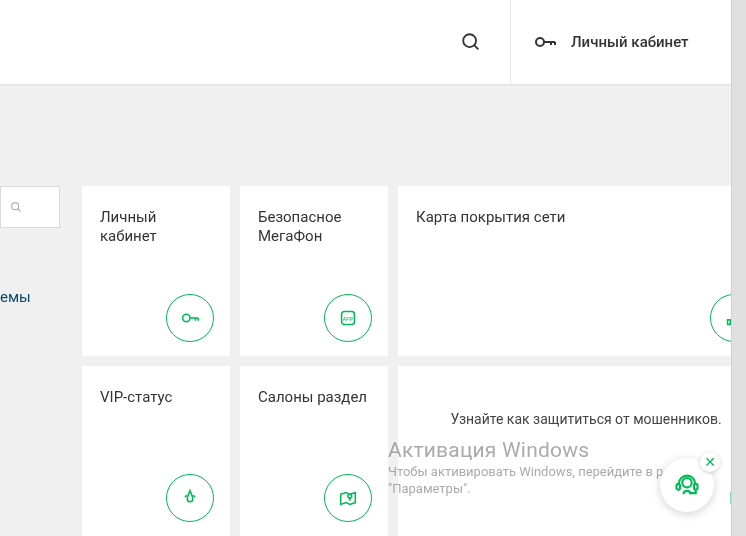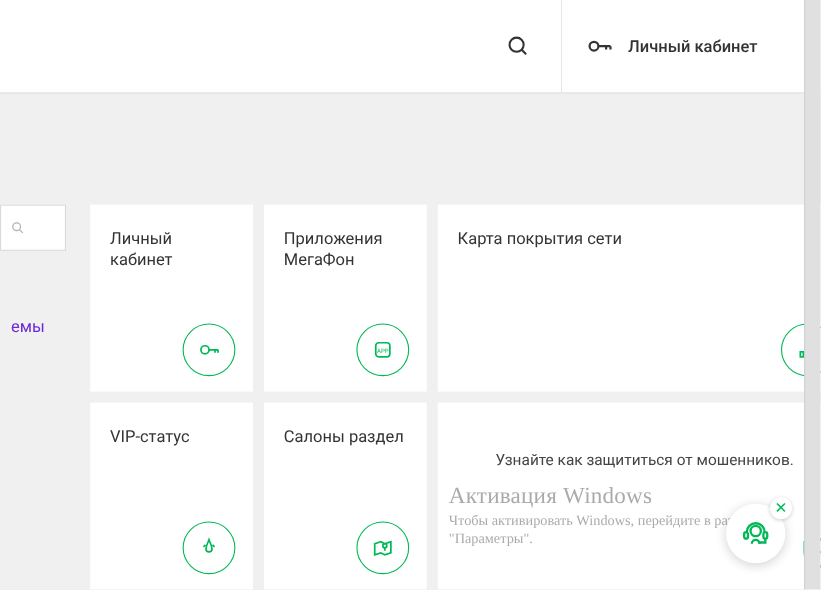--- a/index.html
+++ b/index.html
@@ -80,23 +80,22 @@
     align-items: center;
     padding-left: 8px;
     margin-bottom: 60px;
   }
   .side-search svg {
     width: 14px; height: 14px;
     opacity: .45;
   }
   .side-label {
     font-size: 15px;
-    color: #6d28d9;
+    color: #0c4a6e;
     margin-bottom: 70px;
-    margin-left: 10px;
   }
 
   
   .grid {
     position: absolute;
     left: 82px;
     top: 186px;
   }
   .row { display: flex; }
   .card {
@@ -188,26 +187,25 @@
     box-shadow: 0 1px 4px rgba(0,0,0,.2);
     color: #00b956;
     font-size: 14px;
     line-height: 20px;
     text-align: center;
   }
 
   
   .watermark {
     position: absolute;
-    left: 408px;
+    left: 388px;
     top: 438px;
     color: rgba(100,100,100,.55);
     z-index: 40;
     pointer-events: none;
-    font-family: Liberation Serif, serif;
   }
   .watermark .wm-title {
     font-size: 21px;
     font-weight: 400;
     letter-spacing: .2px;
   }
   .watermark .wm-sub {
     font-size: 13px;
     line-height: 1.3;
     margin-top: 2px;
@@ -258,21 +256,21 @@
       <div class="icon-circle">
         <svg viewBox="0 0 24 24">
           <circle cx="8" cy="12" r="4"></circle>
           <line x1="12" y1="12" x2="21" y2="12"></line>
           <line x1="18" y1="12" x2="18" y2="15"></line>
           <line x1="21" y1="12" x2="21" y2="15"></line>
         </svg>
       </div>
     </div>
     <div class="card">
-      <div class="card-title">Приложения МегаФон</div>
+      <div class="card-title">Безопасное МегаФон</div>
       <div class="icon-circle">
         <svg viewBox="0 0 24 24">
           <rect x="5" y="5" width="14" height="14" rx="3"></rect>
           <text x="12" y="15" text-anchor="middle" font-size="6" fill="#00b956" stroke="none">APP</text>
         </svg>
       </div>
     </div>
     <div class="card wide">
       <div class="card-title">Карта покрытия сети</div>
       <div class="icon-circle">

